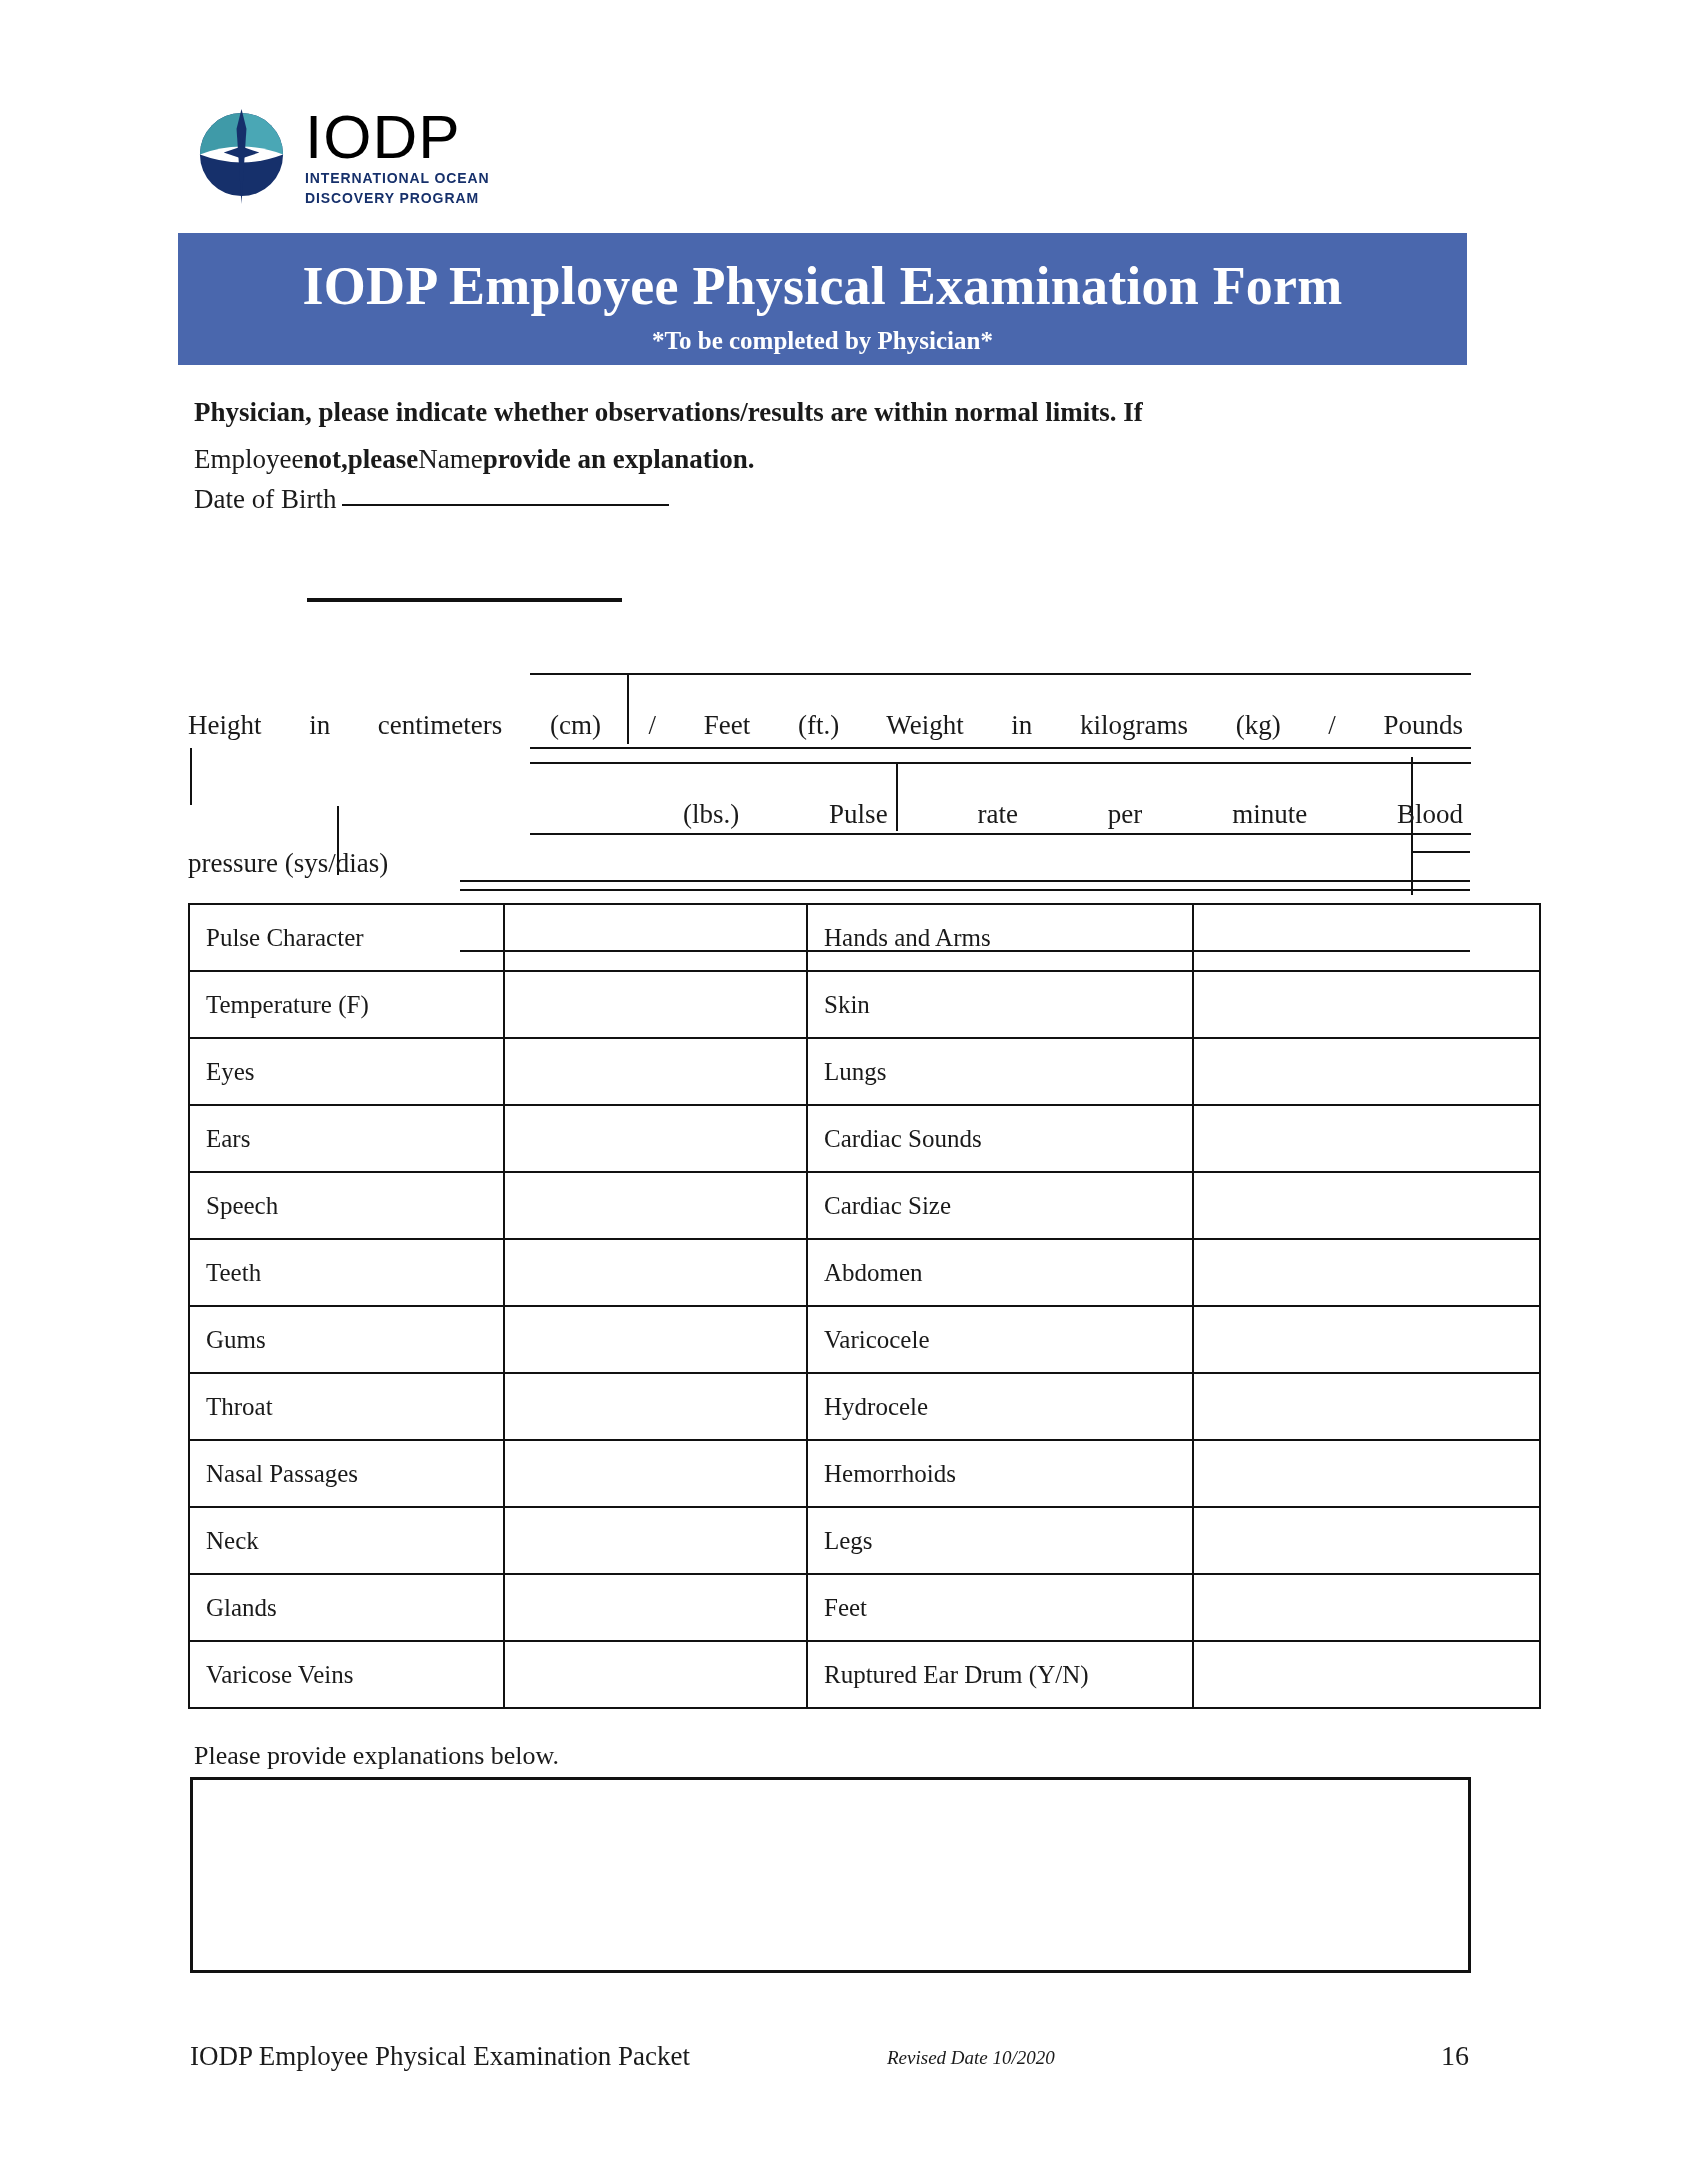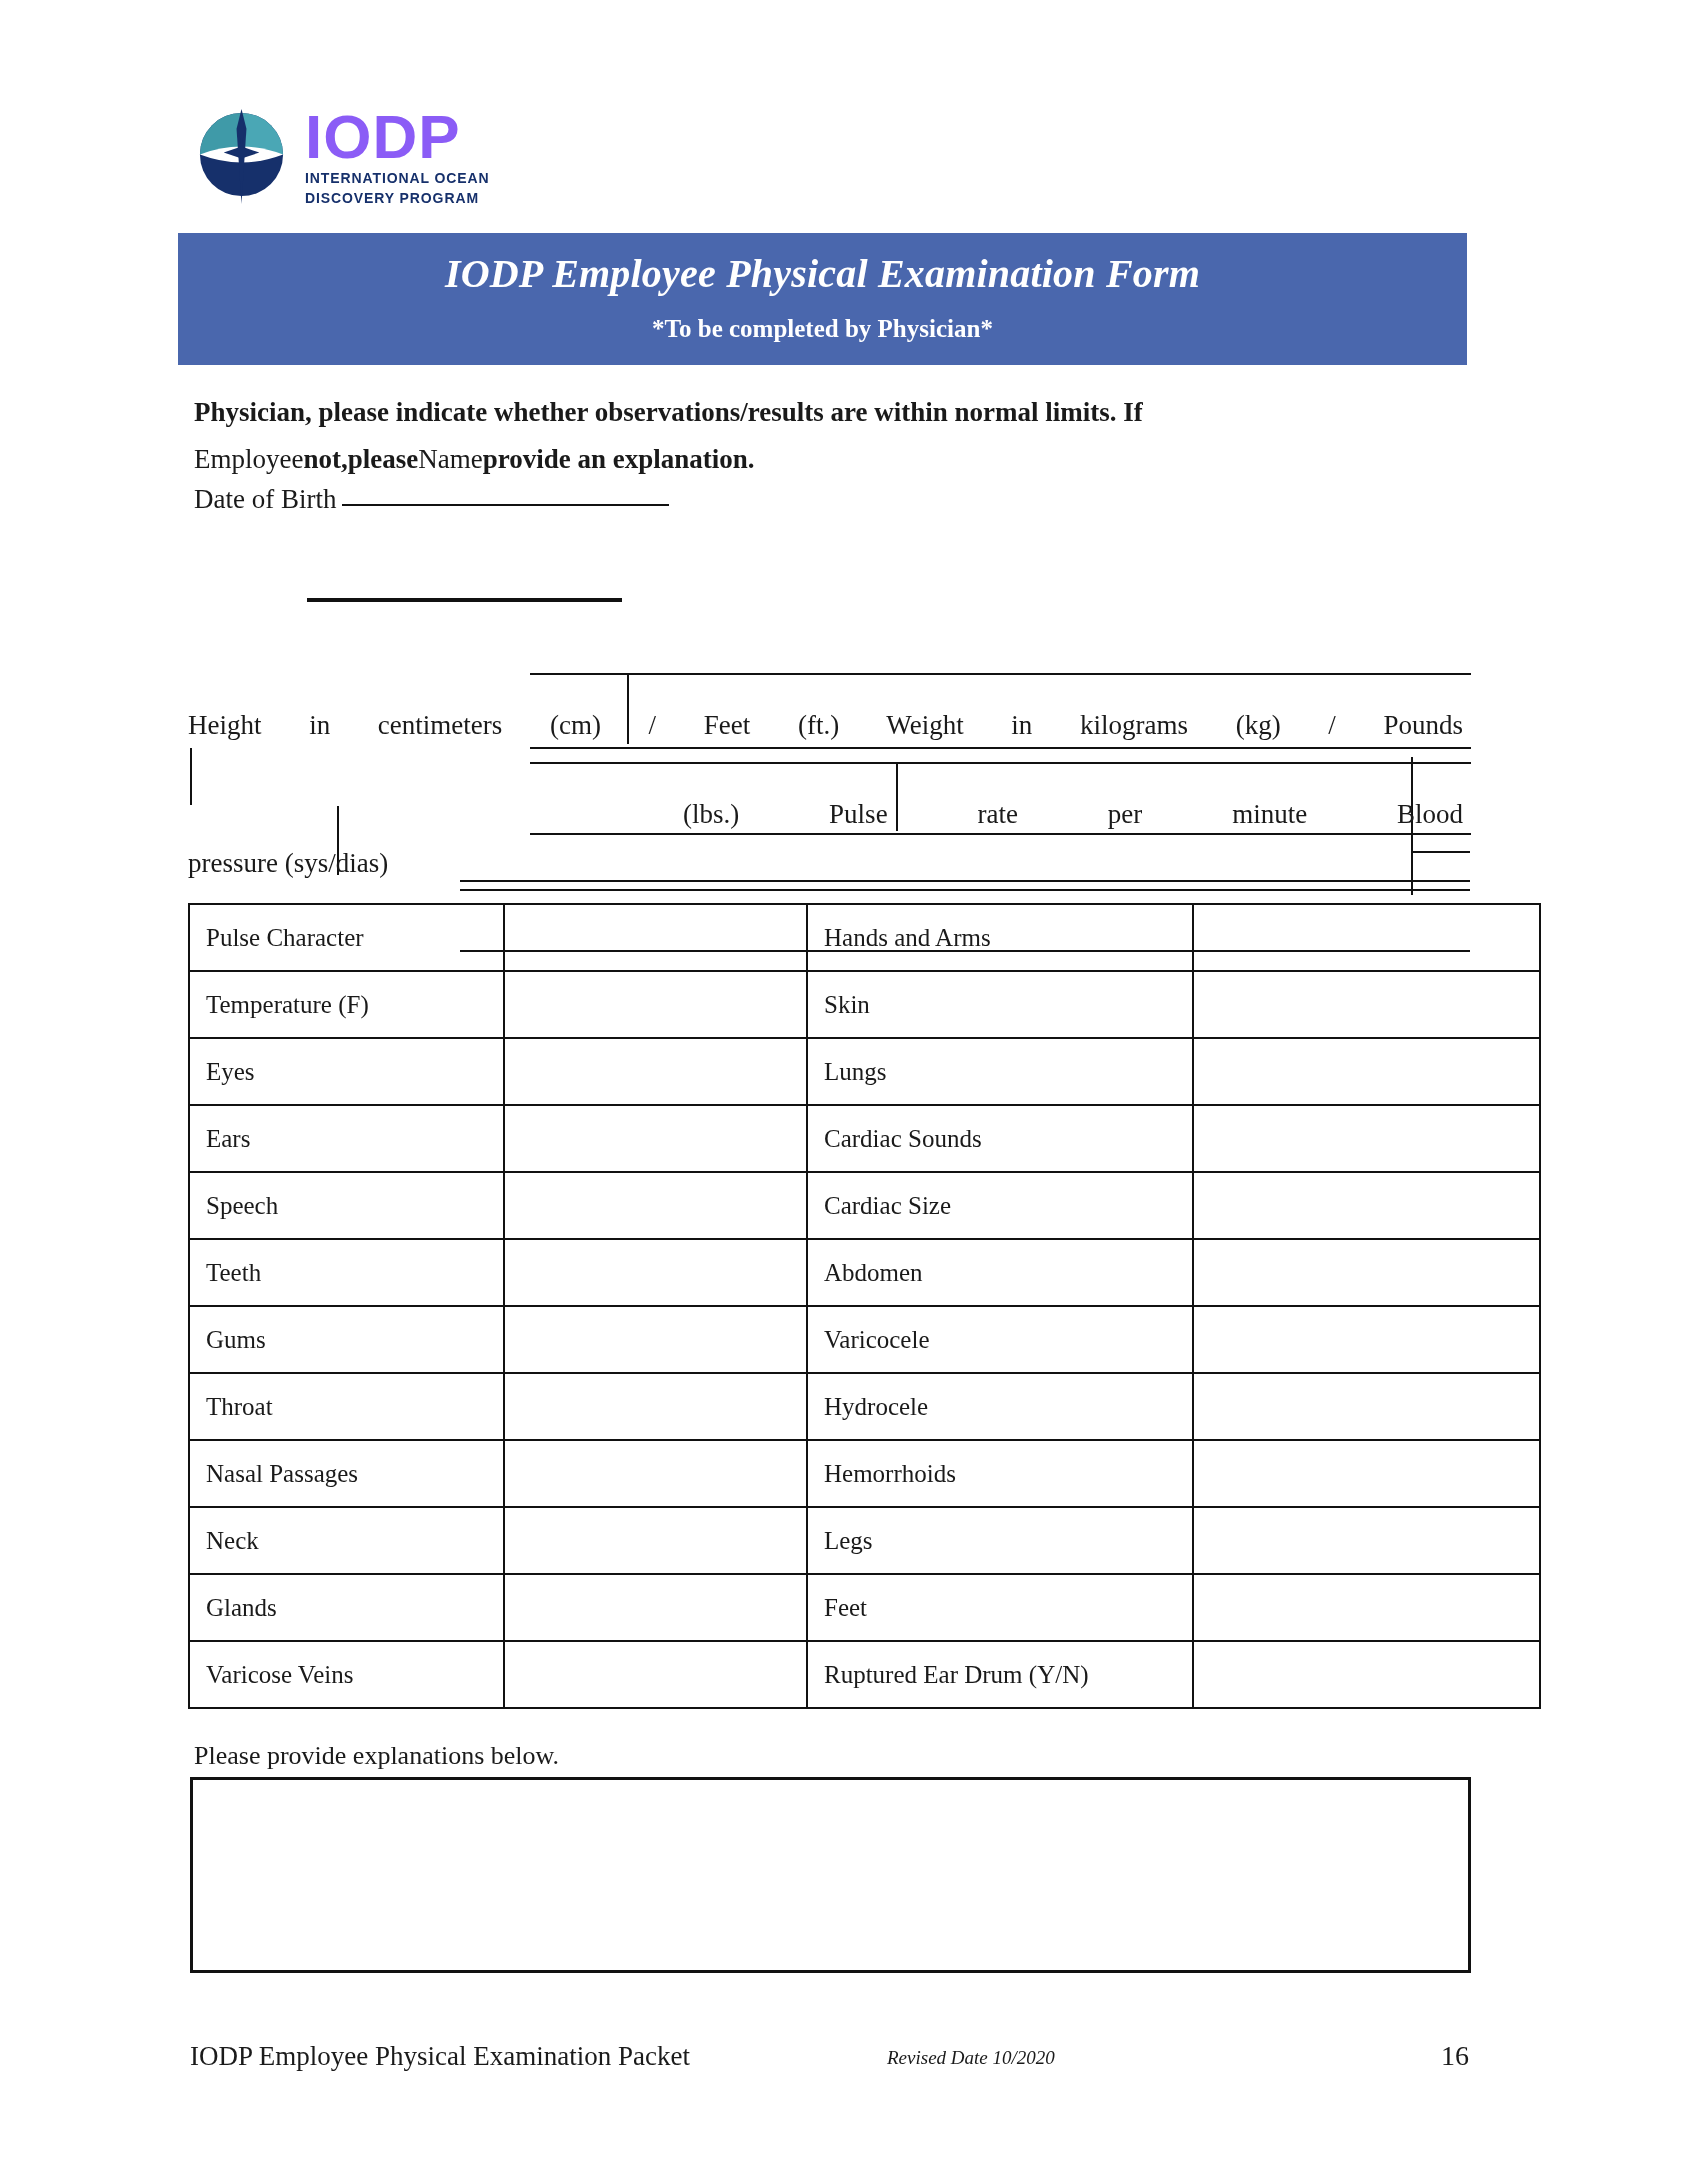--- a/index.html
+++ b/index.html
@@ -40,22 +40,22 @@
     position: absolute;
     left: 111px;
     top: -2px;
     width: 248px;
   }
   .logo-iodp {
     font-family: "Liberation Sans", "DejaVu Sans", sans-serif;
     font-size: 62px;
     line-height: 63px;
     letter-spacing: 1px;
-    color: #8b5cf6;
-    font-weight: 700;
+    color: #000000;
+    font-weight: 400;
   }
   .logo-sub {
     font-family: "Liberation Sans", "DejaVu Sans", sans-serif;
     font-size: 14px;
     line-height: 19px;
     font-weight: bold;
     letter-spacing: 0.9px;
     color: #16306b;
     margin-top: 1px;
   }
@@ -65,26 +65,25 @@
     position: absolute;
     left: 178px;
     top: 233px;
     width: 1289px;
     height: 132px;
     background: #4a67ad;
     text-align: center;
     color: #ffffff;
   }
   .banner-title {
-    font-size: 40px;
+    font-size: 54px;
     font-weight: bold;
     line-height: 44px;
-    padding-top: 19px;
+    padding-top: 31px;
     letter-spacing: 0.2px;
-    font-style: italic;
   }
   .banner-sub {
     font-size: 25px;
     font-weight: bold;
     line-height: 30px;
     padding-top: 18px;
   }
 
   
   .instr {

